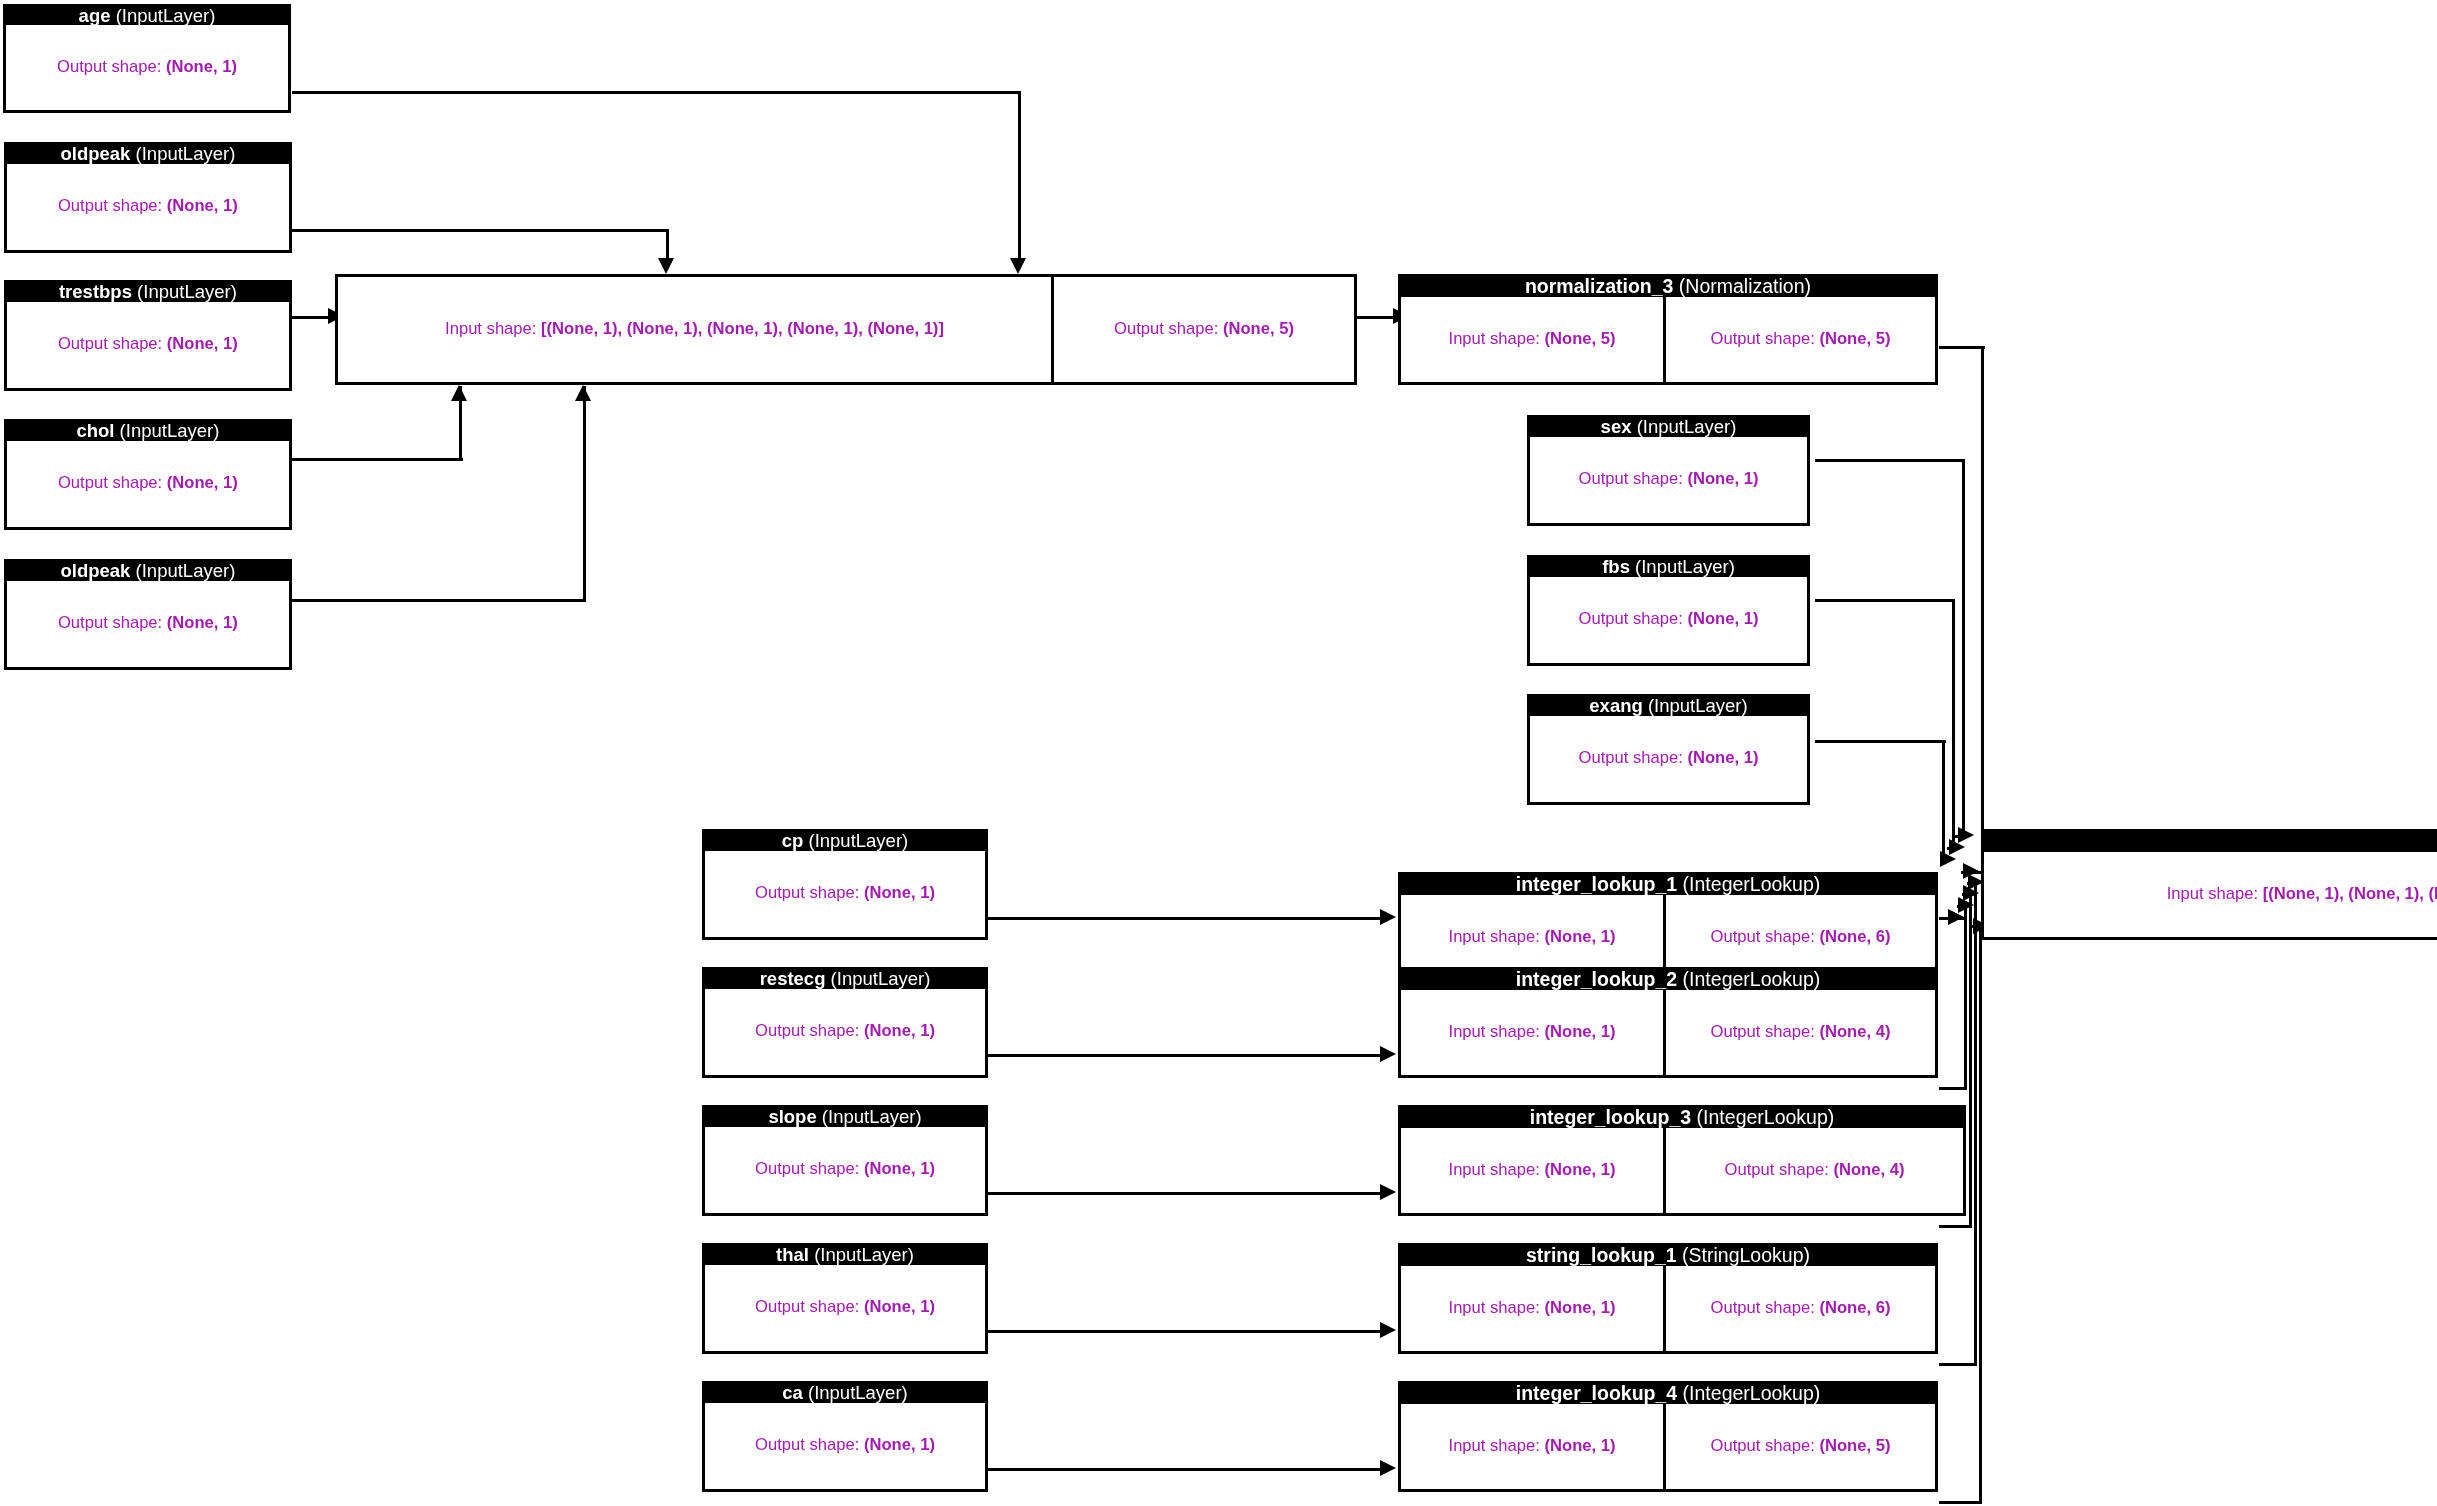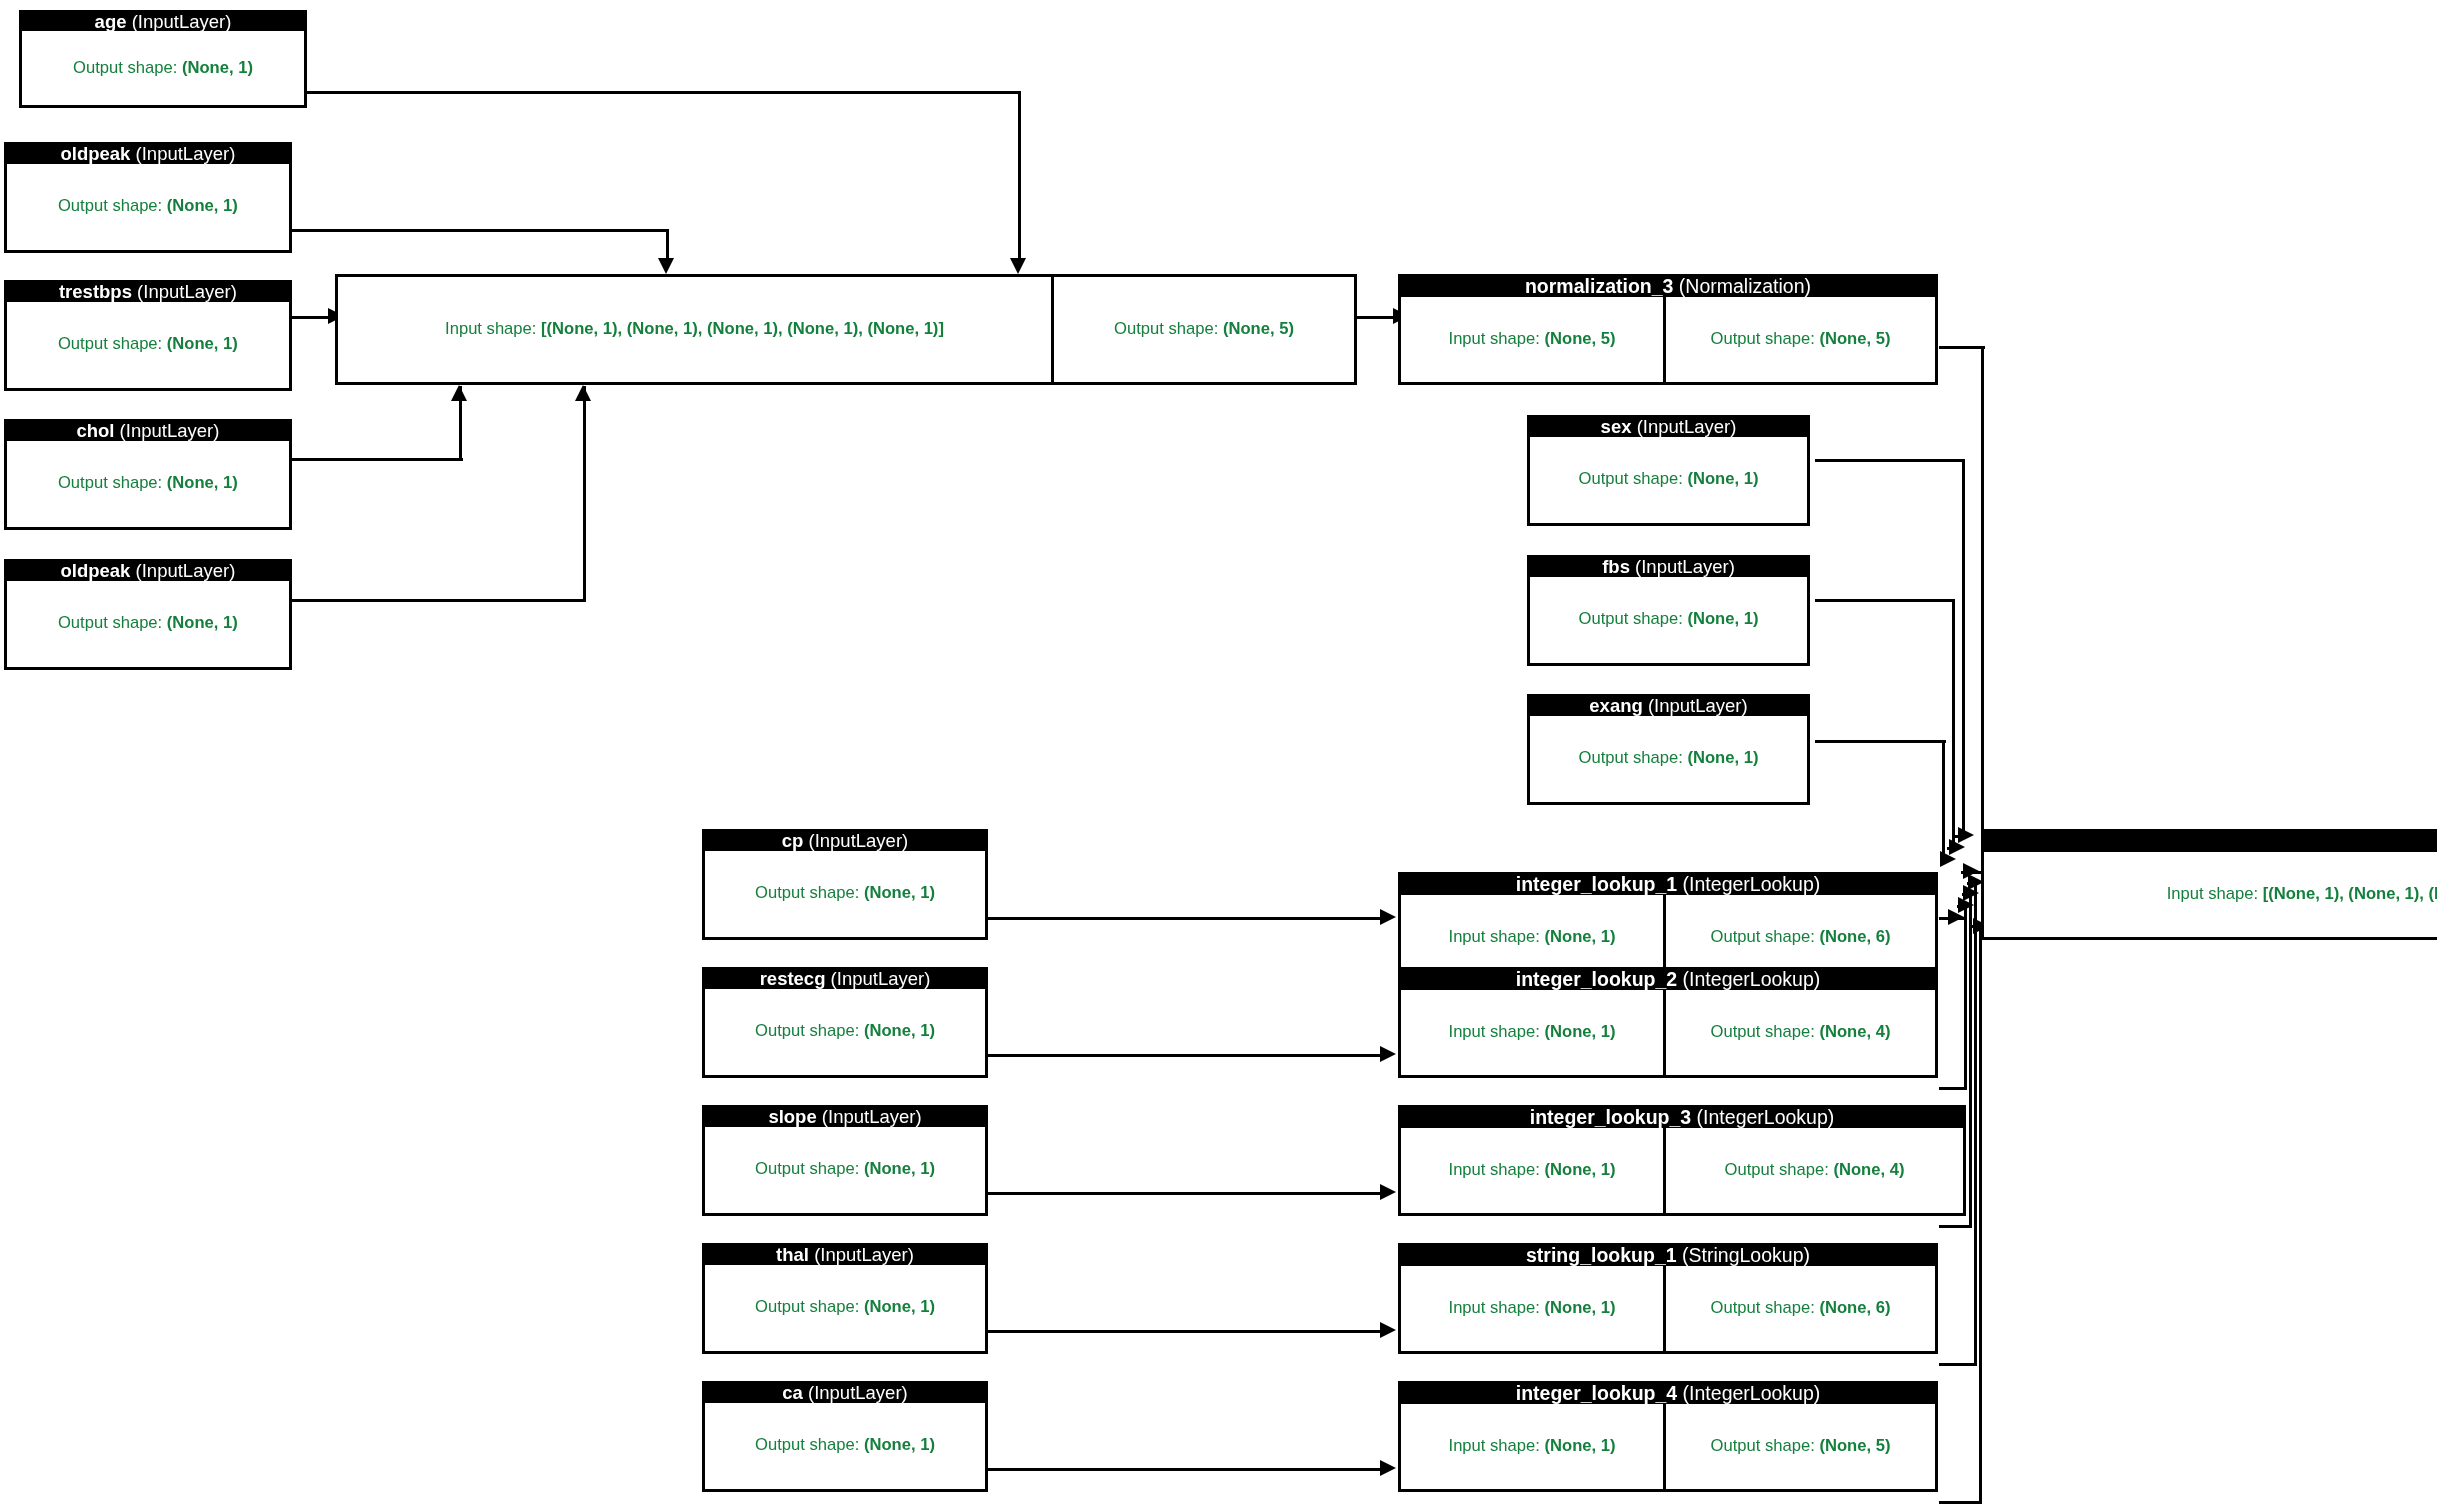--- a/index.html
+++ b/index.html
@@ -47,21 +47,21 @@
     font-weight: normal;
   }
   .node-body {
     display: flex;
     flex: 1 1 auto;
     background: #ffffff;
     border-top: 0;
   }
   .cell {
     background: #ffffff;
-    color: #15803d;
+    color: #a21caf;
     display: flex;
     align-items: center;
     justify-content: center;
     white-space: nowrap;
     padding: 0 5.9px;
     box-sizing: border-box;
     line-height: 1.0;
     flex: 1 1 auto;
   }
   .cell + .cell {
@@ -186,21 +186,21 @@
   <div class="seg h" style="left:1939px; top:1363px; width:38px;"></div>
   <div class="seg v" style="left:1974px; top:882px; height:483px;"></div>
   <div class="seg h" style="left:1967px; top:882px; width:9.8px;"></div>
   <div class="arrow right" style="left:1968px; top:874px;"></div>
 
   <div class="seg h" style="left:1939px; top:1501px; width:43px;"></div>
   <div class="seg v" style="left:1979px; top:926px; height:575px;"></div>
   <div class="seg h" style="left:1972px; top:925px; width:9.8px;"></div>
   <div class="arrow right" style="left:1973px; top:918px;"></div>
 
-  <div class="node" style="left:19px; top:3.9px; width:288px; height:98px;margin-top:6px;">
+  <div class="node" style="left:3px; top:3.9px; width:288px; height:109px;">
     <div class="node-title t-md">
       <span class="nm">age</span>&nbsp;<span class="ty">(InputLayer)</span>
     </div>
     <div class="node-body">
       <div class="cell t-sm">
         <span class="lbl">Output shape:</span>&nbsp;<span class="val">(None, 1)</span>
       </div>
     </div>
   </div>
 

